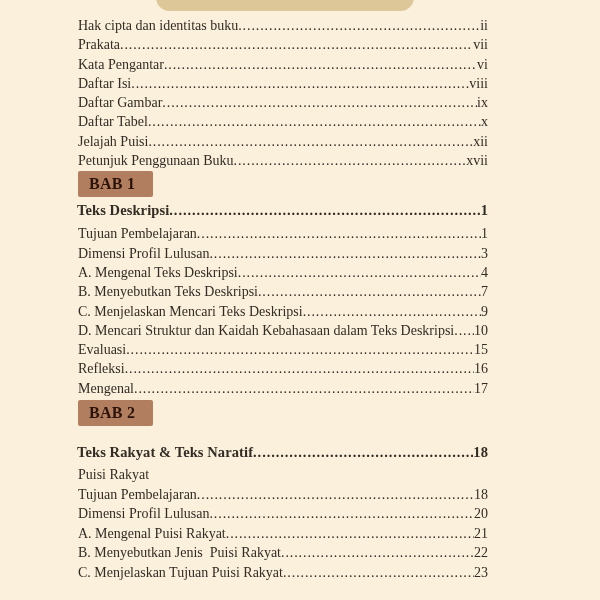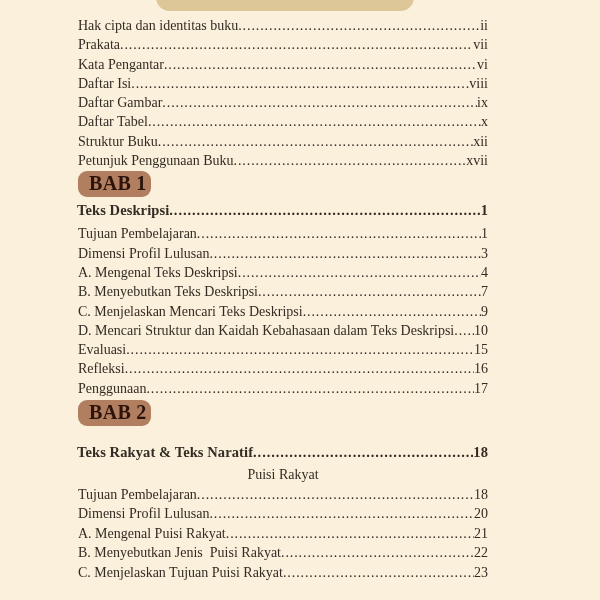--- a/index.html
+++ b/index.html
@@ -35,21 +35,20 @@
     position: absolute;
     left: 78px; top: 16px;
     width: 410px;
   }
   .toc-row {
     display: flex;
     align-items: baseline;
     line-height: 19.3px;
     font-size: 14px;
     white-space: pre;
-    justify-content: center;
   }
   .toc-row .title { flex-shrink: 0; }
   .toc-row .dots {
     flex: 1 1 0;
     min-width: 0;
     overflow: hidden;
     white-space: nowrap;
   }
   .toc-row .dots::after {
     content: "..........................................................................................................................................................................";
@@ -61,24 +60,24 @@
     font-size: 14.5px;
     line-height: 18px;
     margin-left: -1px;
     letter-spacing: 0.1px;
   }
   .badge {
     display: inline-block;
     background: var(--badge-bg);
     color: var(--badge-text);
     font-weight: bold;
-    font-size: 20px;
+    font-size: 16px;
     line-height: 19px;
-    padding: 3px 4px 4px 11px;
-    border-radius: 9px;
+    padding: 3px 18px 4px 11px;
+    border-radius: 2px;
     letter-spacing: 0.3px;
   }
   .badge-wrap-1 { margin-top: 1px; }
   .badge-wrap-2 { margin-top: 2px; }
   .chapter-row-1 { margin-top: 4px; }
   .chapter-row-2 { margin-top: 17px; }
   .items-1 { margin-top: 5px; }
   .items-2 { margin-top: 4px; }
   .items-2 .toc-row { line-height: 19.5px; }
 </style>
@@ -91,21 +90,21 @@
 
   <div class="content">
 
     <div class="toc-list">
         <div class="toc-row"><span class="title">Hak cipta dan identitas buku</span><span class="dots"></span><span class="num">ii</span></div>
         <div class="toc-row"><span class="title">Prakata</span><span class="dots"></span><span class="num">vii</span></div>
         <div class="toc-row"><span class="title">Kata Pengantar</span><span class="dots"></span><span class="num">vi</span></div>
         <div class="toc-row"><span class="title">Daftar Isi</span><span class="dots"></span><span class="num">viii</span></div>
         <div class="toc-row"><span class="title">Daftar Gambar</span><span class="dots"></span><span class="num">ix</span></div>
         <div class="toc-row"><span class="title">Daftar Tabel</span><span class="dots"></span><span class="num">x</span></div>
-        <div class="toc-row"><span class="title">Struktur Buku</span><span class="dots"></span><span class="num">xii</span></div>
+        <div class="toc-row"><span class="title">Jelajah Puisi</span><span class="dots"></span><span class="num">xii</span></div>
         <div class="toc-row"><span class="title">Petunjuk Penggunaan Buku</span><span class="dots"></span><span class="num">xvii</span></div>
       </div>
 
     <div class="badge-wrap-1">
       <span class="badge">BAB 1</span>
     </div>
 
     <div class="toc-row chapter-row chapter-row-1">
       <span class="title">Teks Deskripsi</span>
       <span class="dots"></span>
@@ -114,21 +113,21 @@
 
     <div class="toc-list items-1">
         <div class="toc-row"><span class="title">Tujuan Pembelajaran</span><span class="dots"></span><span class="num">1</span></div>
         <div class="toc-row"><span class="title">Dimensi Profil Lulusan</span><span class="dots"></span><span class="num">3</span></div>
         <div class="toc-row"><span class="title">A. Mengenal Teks Deskripsi</span><span class="dots"></span><span class="num">4</span></div>
         <div class="toc-row"><span class="title">B. Menyebutkan Teks Deskripsi</span><span class="dots"></span><span class="num">7</span></div>
         <div class="toc-row"><span class="title">C. Menjelaskan Mencari Teks Deskripsi</span><span class="dots"></span><span class="num">9</span></div>
         <div class="toc-row"><span class="title">D. Mencari Struktur dan Kaidah Kebahasaan dalam Teks Deskripsi</span><span class="dots"></span><span class="num">10</span></div>
         <div class="toc-row"><span class="title">Evaluasi</span><span class="dots"></span><span class="num">15</span></div>
         <div class="toc-row"><span class="title">Refleksi</span><span class="dots"></span><span class="num">16</span></div>
-        <div class="toc-row"><span class="title">Penggunaan</span><span class="dots"></span><span class="num">17</span></div>
+        <div class="toc-row"><span class="title">Mengenal</span><span class="dots"></span><span class="num">17</span></div>
       </div>
 
     <div class="badge-wrap-2">
       <span class="badge">BAB 2</span>
     </div>
 
     <div class="toc-row chapter-row chapter-row-2">
       <span class="title">Teks Rakyat &amp; Teks Naratif</span>
       <span class="dots"></span>
       <span class="num">18</span>

